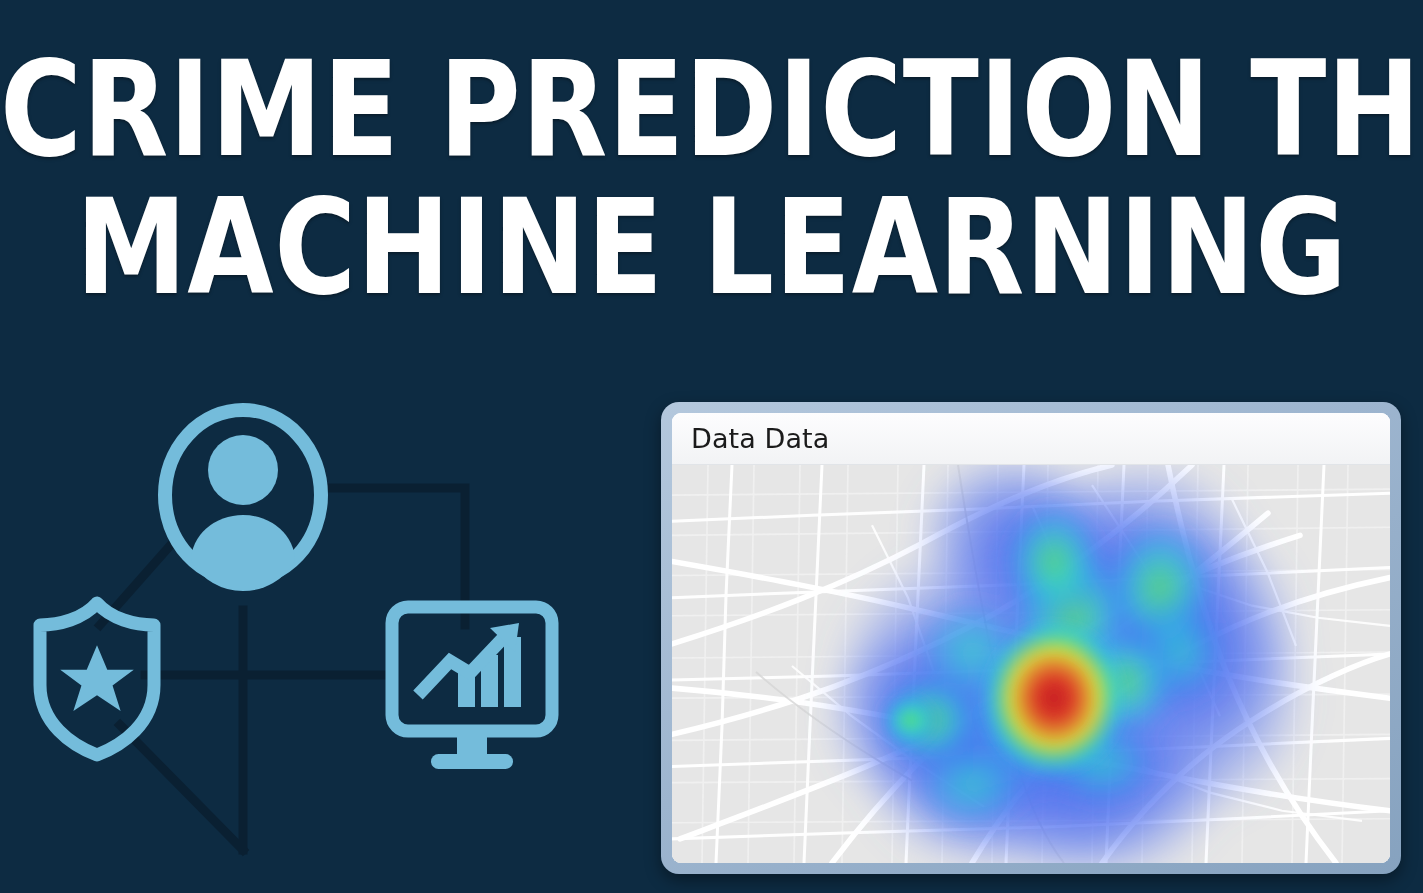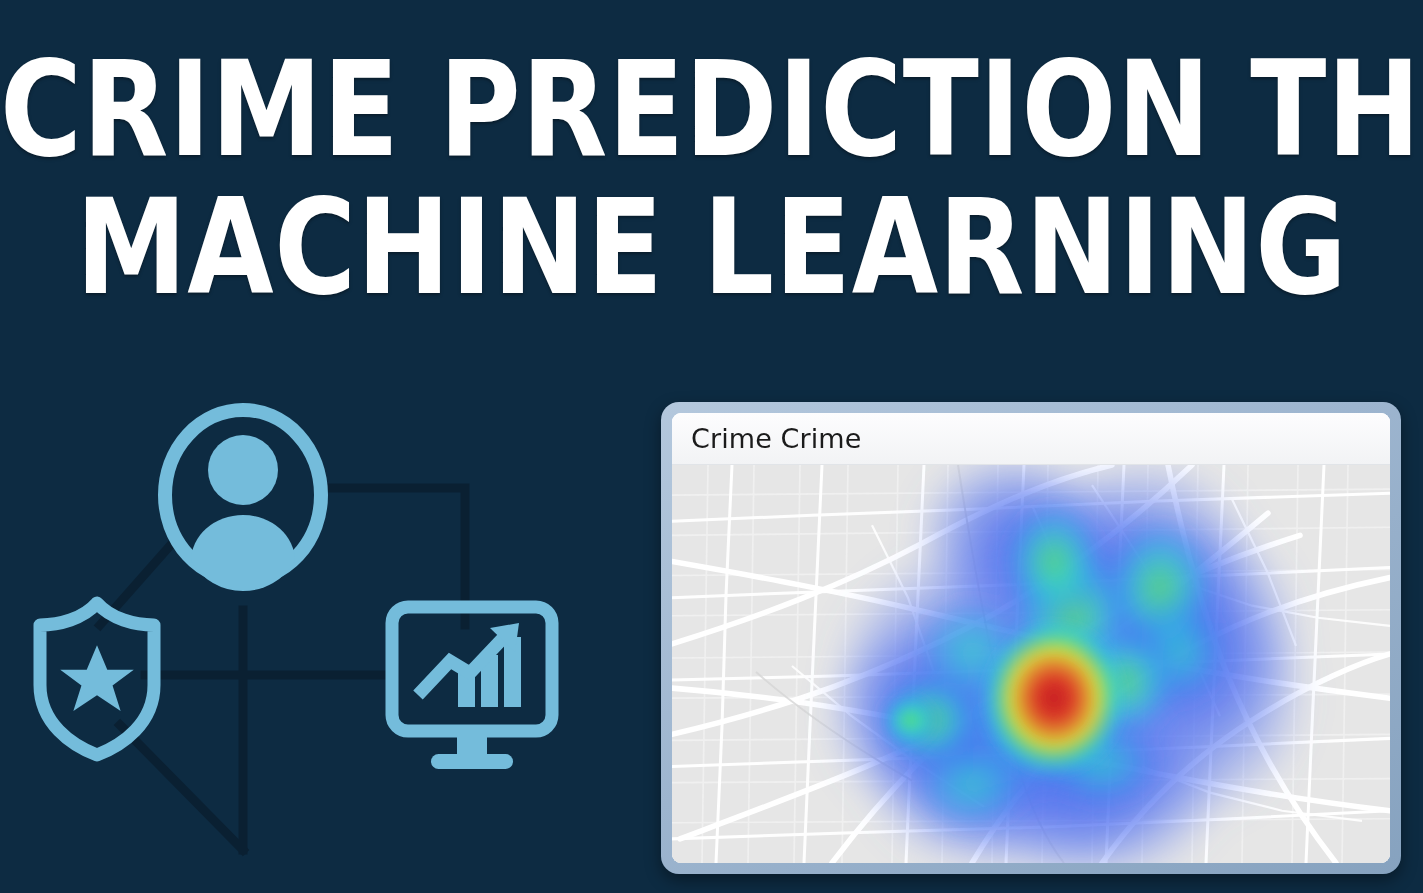--- a/index.html
+++ b/index.html
@@ -154,21 +154,21 @@
         <path d="M-54,20 L-22,-14 L-2,-2 L34,-40" fill="none" stroke="#74bcdb" stroke-width="13" stroke-linejoin="miter" stroke-linecap="butt"></path>
         <polygon points="47,-52 18,-47 43,-23" fill="#74bcdb"></polygon>
       </g>
     </svg>
   </div>
 
   <div id="map-panel">
     <div id="map-window">
 
       <div id="map-header">
-        <span id="map-title">Crime Crime</span>
+        <span id="map-title">Data Data</span>
       </div>
 
       <div id="map-canvas">
 
         <svg viewBox="0 0 718 396" preserveAspectRatio="none" aria-hidden="true">
           <rect x="0" y="0" width="718" height="396" fill="#e6e6e6"></rect>
           <g stroke="#f1f1f1" stroke-width="1.6" fill="none" opacity="0.95">
             <path d="M0,30 L718,24"></path>
               <path d="M0,70 L718,62"></path>
               <path d="M0,110 L718,104"></path>

